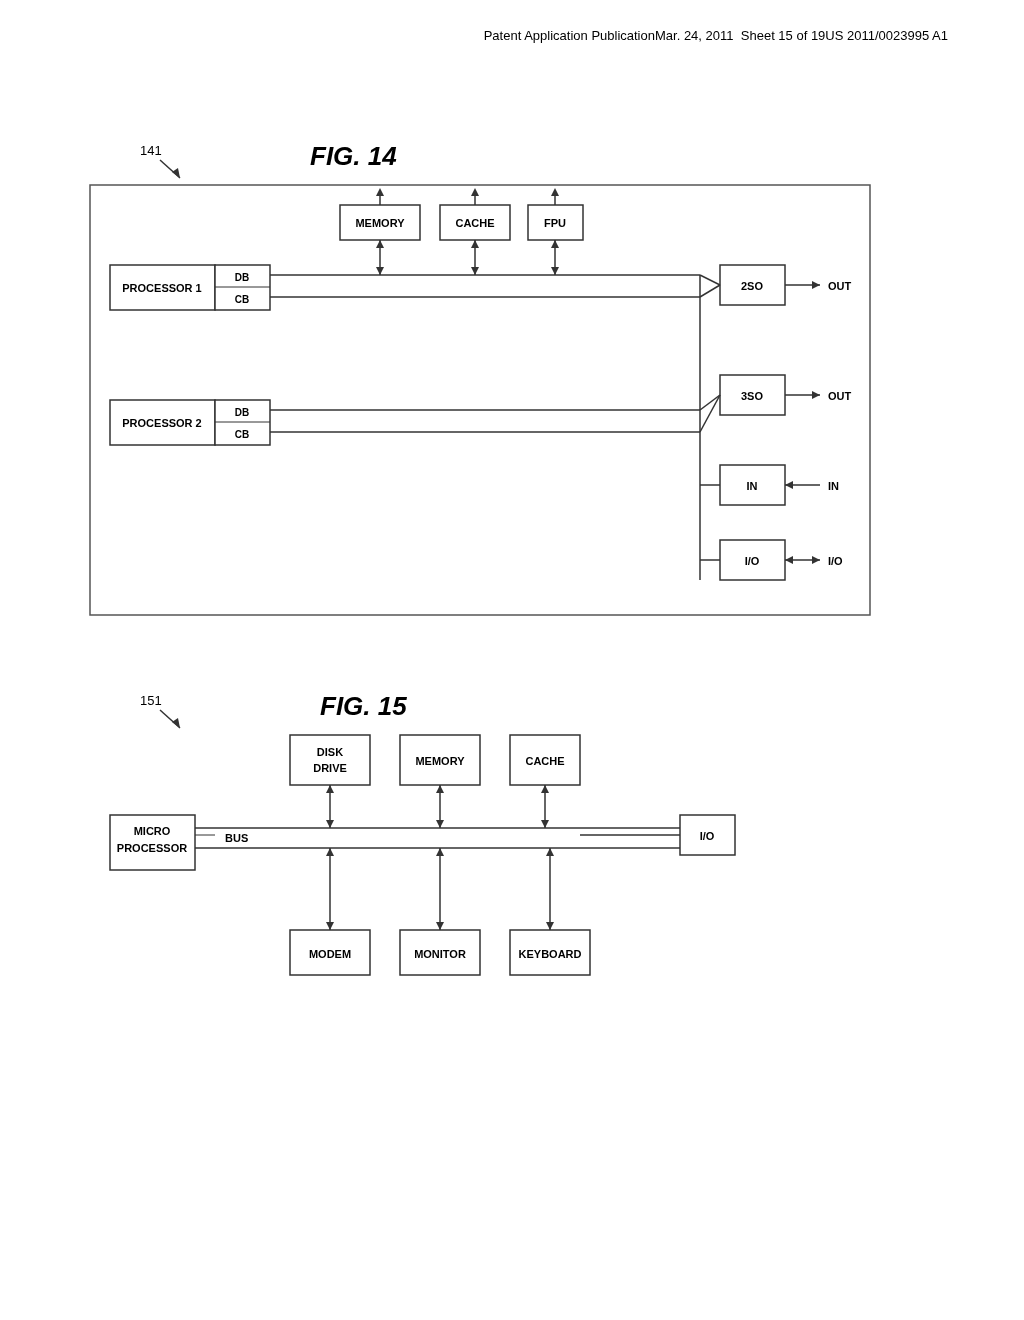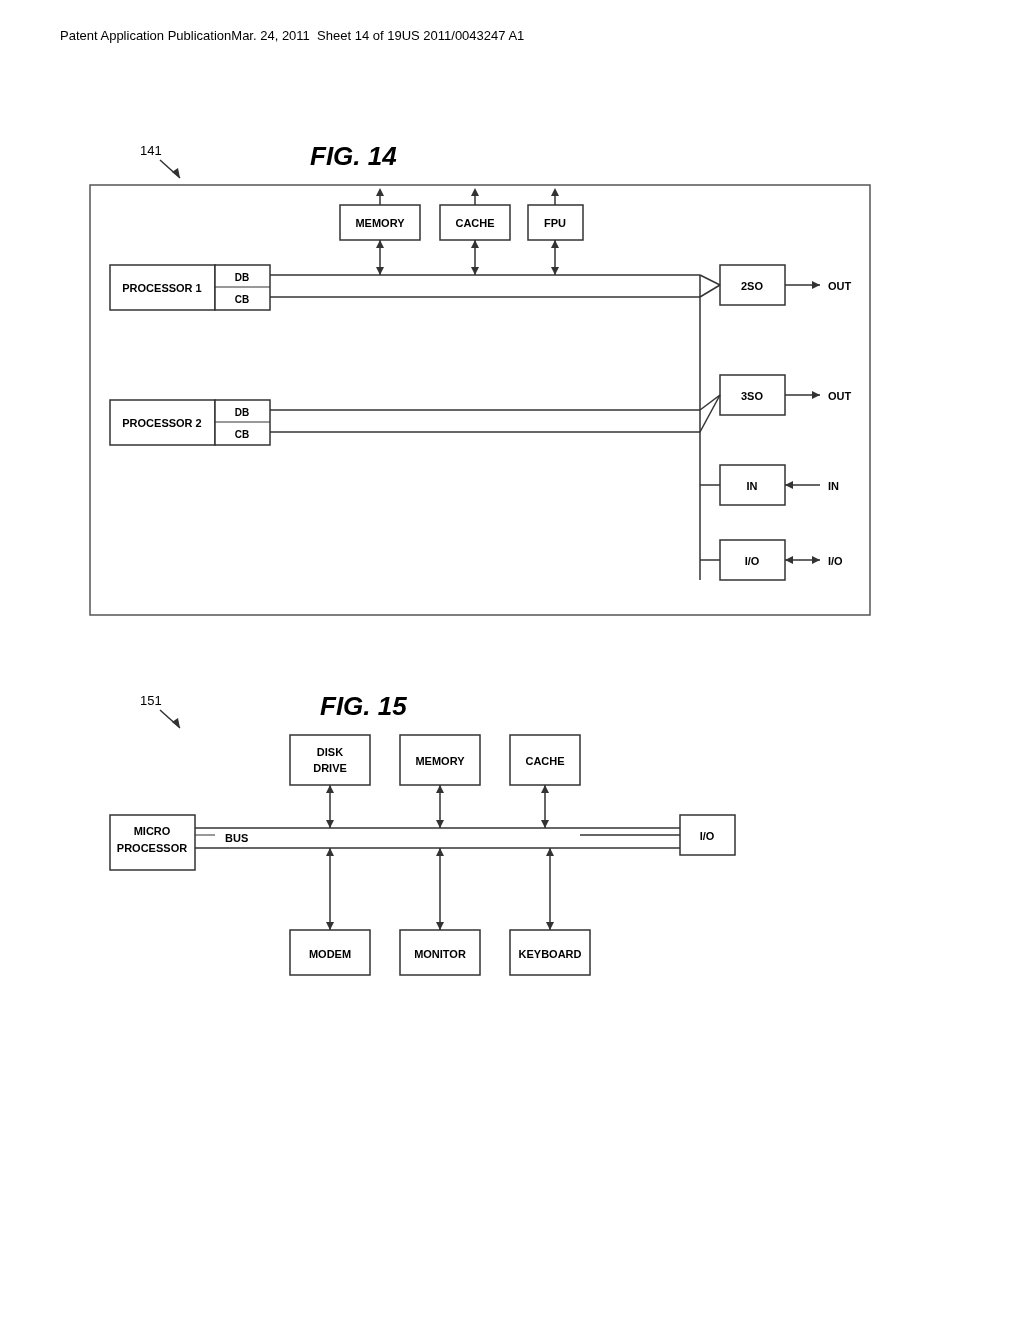--- a/index.html
+++ b/index.html
@@ -7,39 +7,39 @@
       width: 1024px;
       height: 1320px;
       background: #fff;
       font-family: Arial, sans-serif;
       position: relative;
       overflow: hidden;
     }
 
     .page-header {
       display: flex;
-      justify-content: flex-start;
+      justify-content: flex-end;
       align-items: center;
-      padding: 28px 44px 0 60px;
+      padding: 28px 76px 0 60px;
       font-size: 13px;
     }
 
     text {
       font-family: Arial, sans-serif;
     }
   </style>
 </head>
 <body>
 
 <div class="page-header">
   <span>Patent Application Publication</span>
   <span>
-    <span>Mar. 24, 2011</span>&nbsp;&nbsp;<span>Sheet 14 of 19</span>
+    <span>Mar. 24, 2011</span>&nbsp;&nbsp;<span>Sheet 15 of 19</span>
   </span>
-  <span>US 2011/0043247 A1</span>
+  <span>US 2011/0023995 A1</span>
 </div>
 
 <svg style="position:absolute; top:120px; left:60px;" width="880" height="510">
 
   <text x="80" y="35" font-size="13" font-family="Arial">141</text>
 
   <line x1="100" y1="40" x2="120" y2="58" stroke="#333" stroke-width="1.5"></line>
   <polygon points="120,58 112,52 118,48" fill="#333"></polygon>
 
   <text x="250" y="45" font-size="26" font-style="italic" font-weight="bold" font-family="Arial">FIG.  14</text>

